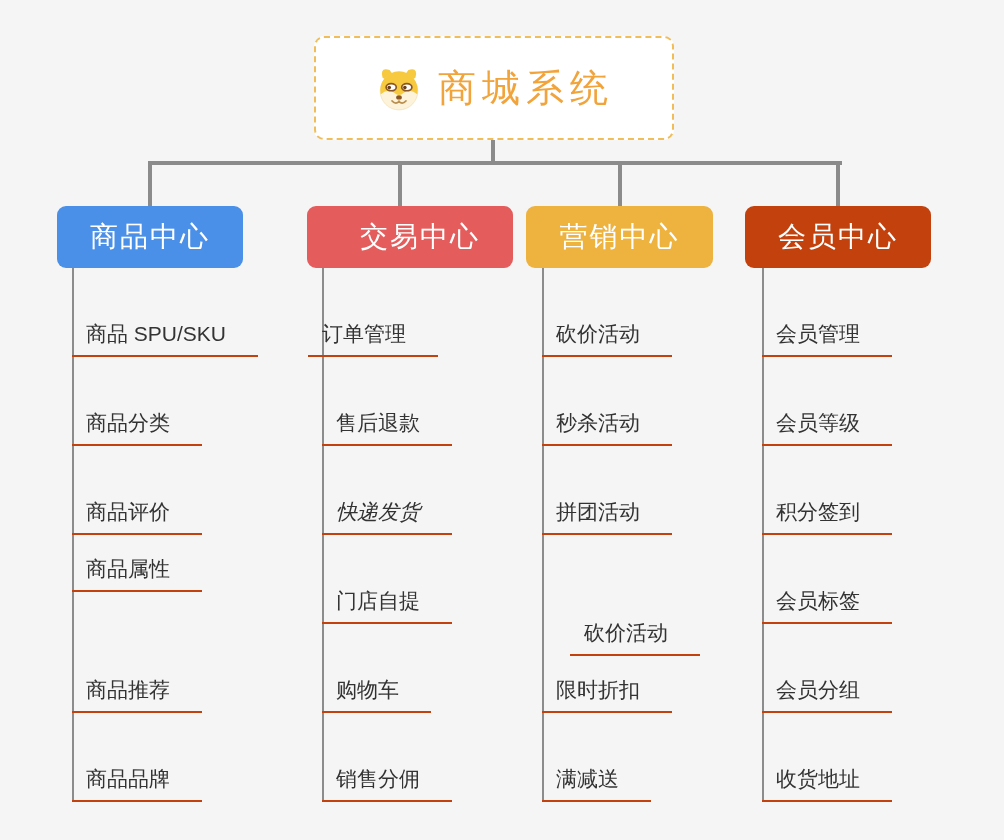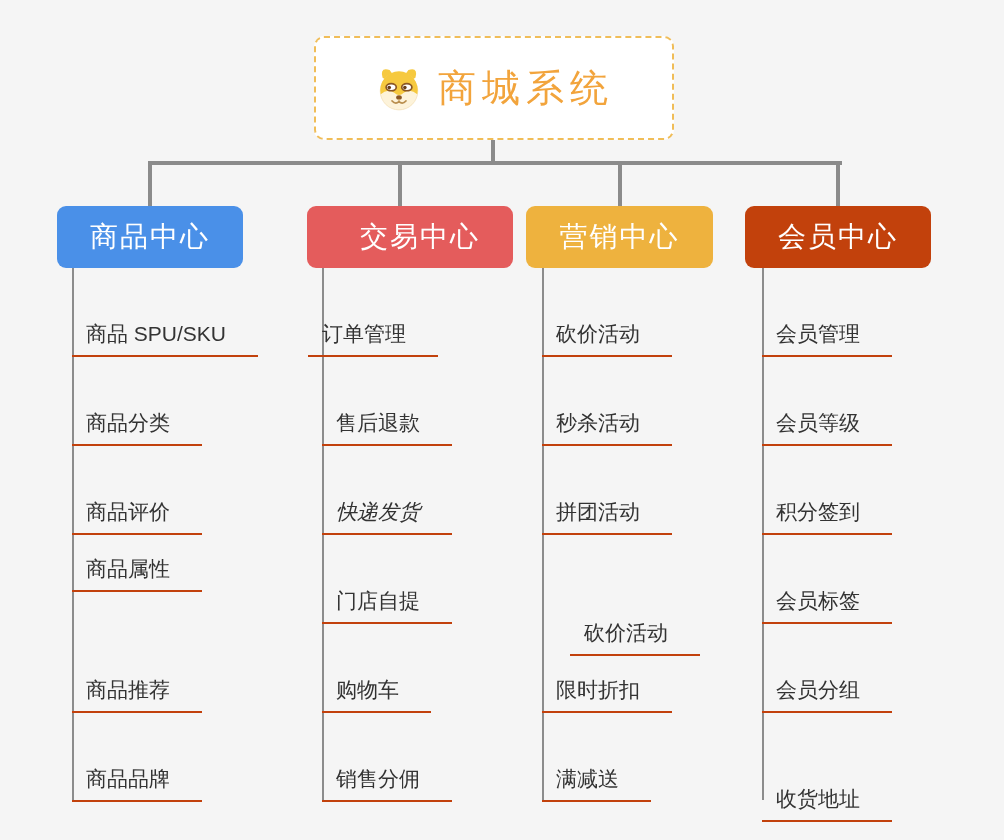--- a/index.html
+++ b/index.html
@@ -114,16 +114,16 @@
       <div class="leaf-node" style="left: 542px; top: 677px;">限时折扣</div>
       <div class="leaf-node" style="left: 542px; top: 766px;">满减送</div>
       <div class="conn v" style="left: 836px; top: 161px; height: 45px;"></div>
       <div class="branch-node" style="left: 745px; width: 186px; background: #c2410c;">会员中心</div>
       <div class="spine" style="left: 762px; top: 268px; height: 532px;"></div>
       <div class="leaf-node" style="left: 762px; top: 321px;">会员管理</div>
       <div class="leaf-node" style="left: 762px; top: 410px;">会员等级</div>
       <div class="leaf-node" style="left: 762px; top: 499px;">积分签到</div>
       <div class="leaf-node" style="left: 762px; top: 588px;">会员标签</div>
       <div class="leaf-node" style="left: 762px; top: 677px;">会员分组</div>
-      <div class="leaf-node" style="left: 762px; top: 766px; margin-top: 20px;">收货地址</div>
+      <div class="leaf-node" style="left: 762px; top: 766px;">收货地址</div>
     </div>
 
 </div>
 
 </body></html>

